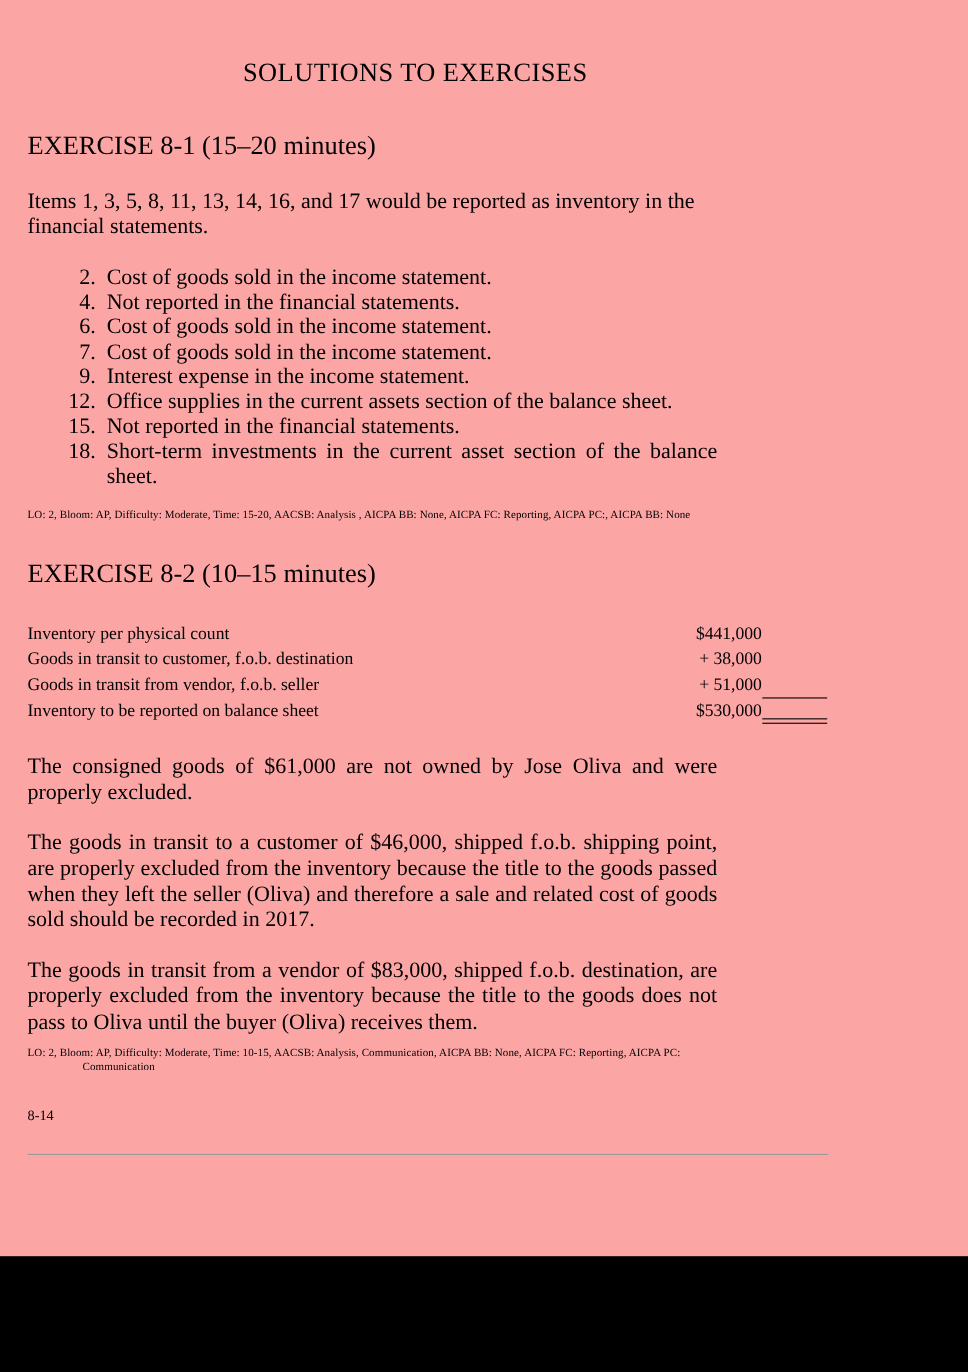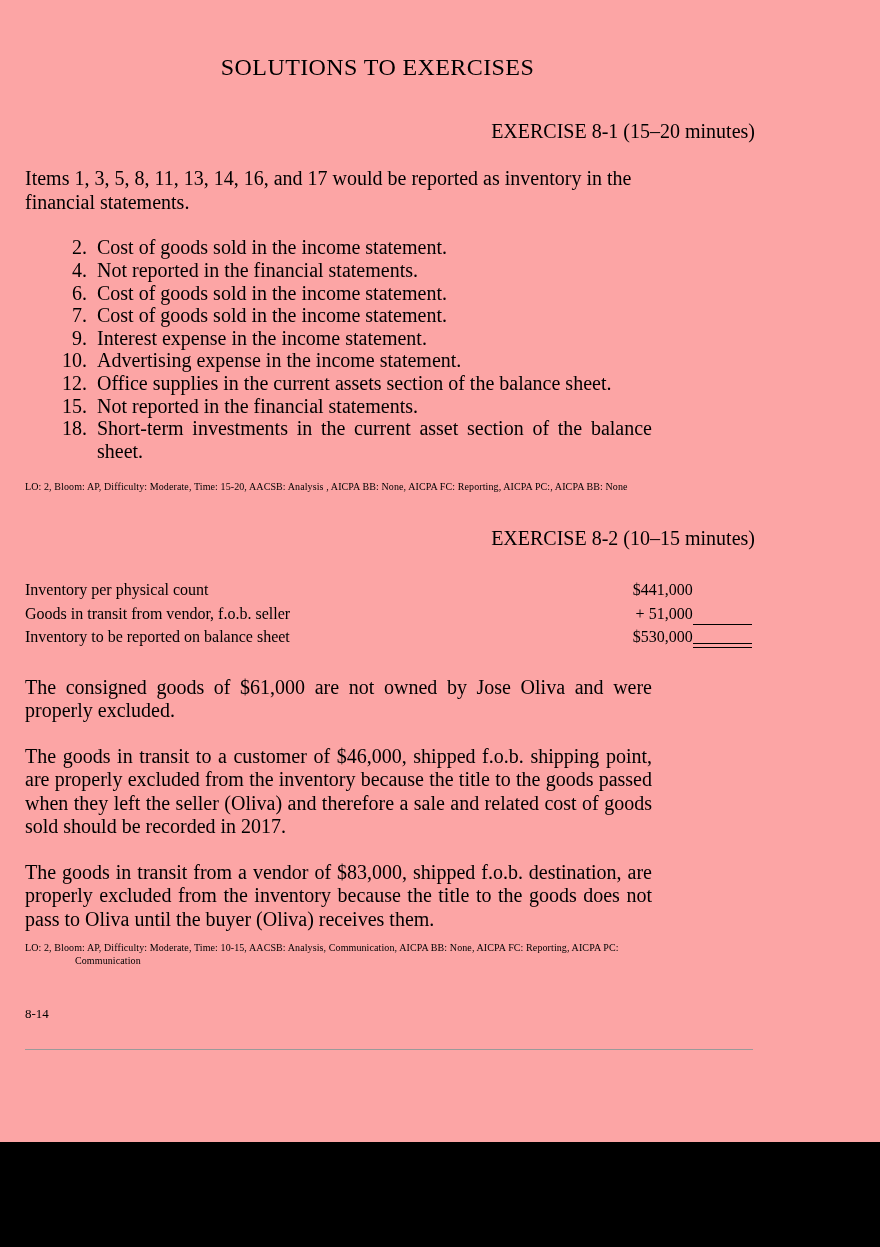--- a/index.html
+++ b/index.html
@@ -28,25 +28,24 @@
     text-align: center;
     font-size: 24px;
     line-height: 1.1;
     letter-spacing: 0.4px;
     margin: 54px 0 0 0;
     width: 705px;
     font-weight: normal;
   }
 
   .ex-heading {
-    font-size: 20px;
+    font-size: 24px;
     line-height: 1.15;
     font-weight: normal;
     margin: 0;
-    text-align: right;
   }
 
   .para {
     font-size: 20px;
     line-height: 23.5px;
     margin: 0;
     text-align: justify;
     width: 627px;
   }
   .para.nojust { text-align: left; }
@@ -195,24 +194,20 @@
       </li>
       <li>
         <span class="num">7.</span>
         <span class="txt">Cost of goods sold in the income statement.</span>
       </li>
       <li>
         <span class="num">9.</span>
         <span class="txt">Interest expense in the income statement.</span>
       </li>
       <li>
-        <span class="num">10.</span>
-        <span class="txt">Advertising expense in the income statement.</span>
-      </li>
-      <li>
         <span class="num">12.</span>
         <span class="txt">Office supplies in the current assets section of the balance sheet.</span>
       </li>
       <li>
         <span class="num">15.</span>
         <span class="txt">Not reported in the financial statements.</span>
       </li>
       <li class="wrapped">
         <span class="num">18.</span>
         <span class="txt">Short-term investments in the current asset section of the balance sheet.</span>
@@ -232,20 +227,27 @@
     <table class="calc-table">
       <tbody>
         <tr>
           <td class="label">Inventory per physical count</td>
           <td class="amount">
             <span class="amt-wrap">$441,000</span>
           </td>
           <td class="rule"></td>
         </tr>
         <tr>
+          <td class="label">Goods in transit to customer, f.o.b. destination</td>
+          <td class="amount">
+            <span class="amt-wrap">+  38,000</span>
+          </td>
+          <td class="rule"></td>
+        </tr>
+        <tr>
           <td class="label">Goods in transit from vendor, f.o.b. seller</td>
           <td class="amount underline-cell">
             <span class="amt-wrap">+  51,000</span>
           </td>
           <td class="rule">
             <span class="rule-single"></span>
           </td>
         </tr>
         <tr>
           <td class="label">Inventory to be reported on balance sheet</td>

